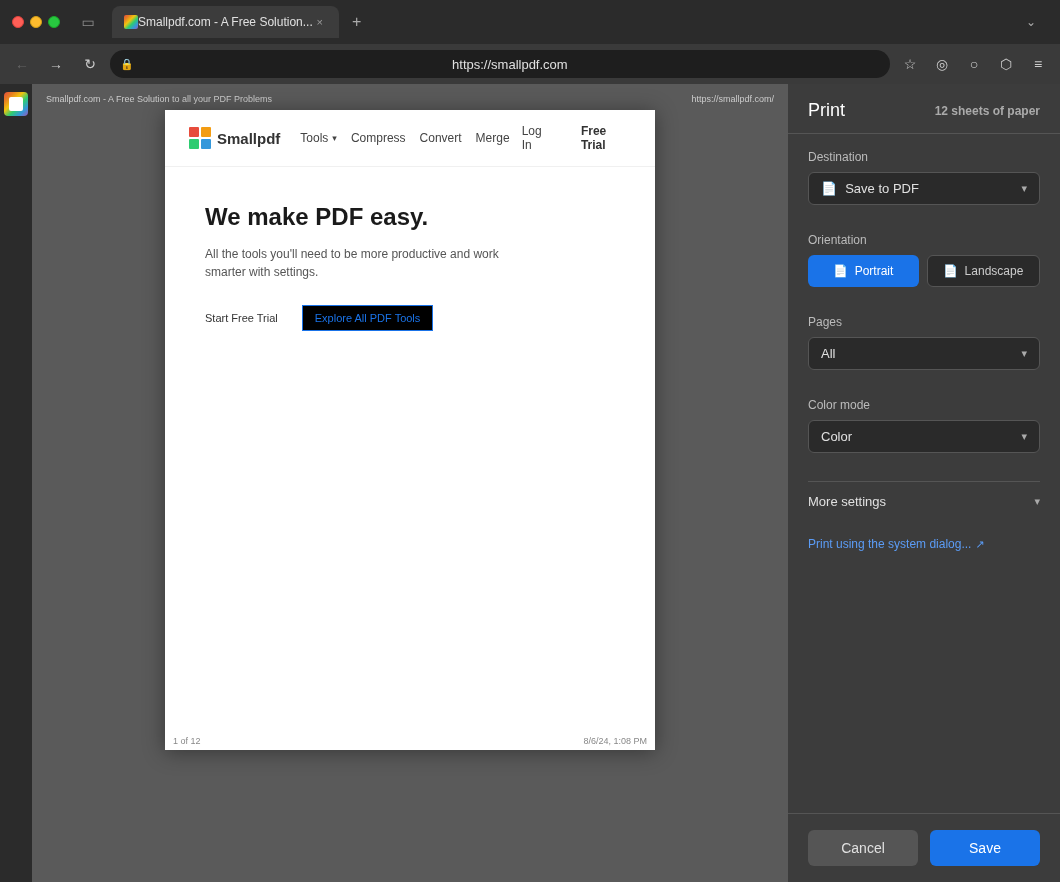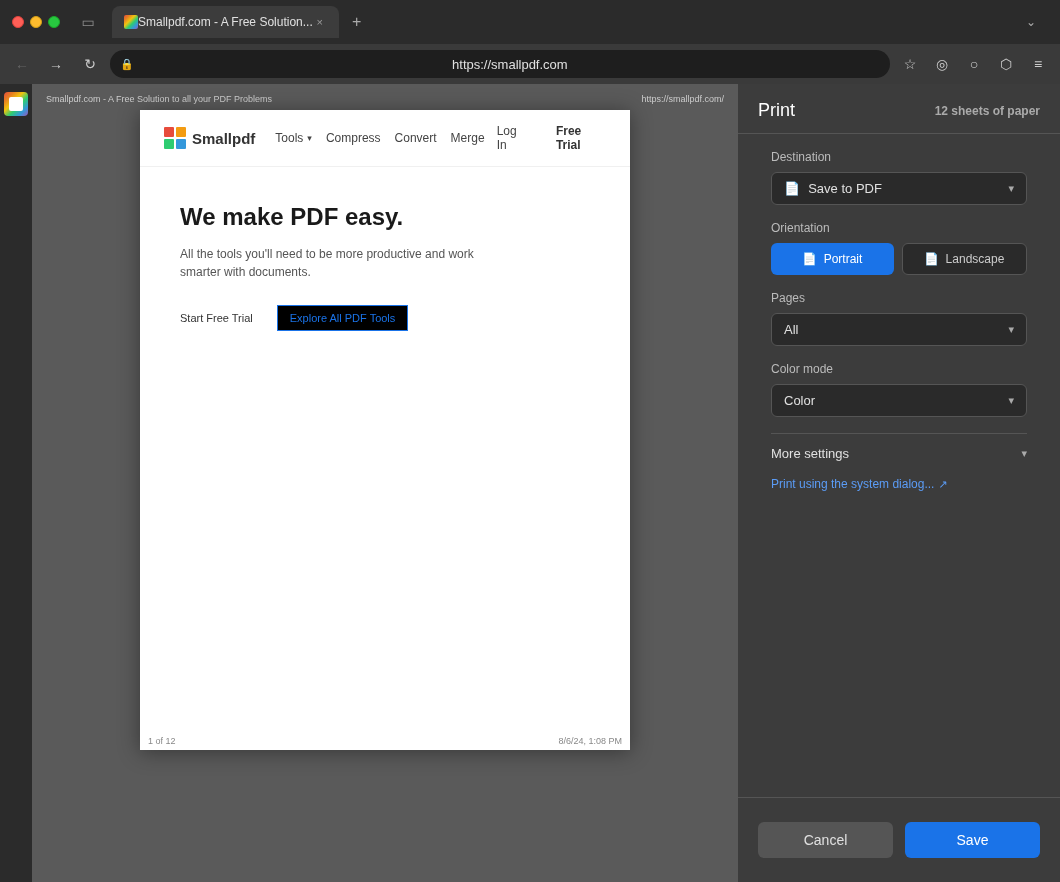--- a/index.html
+++ b/index.html
@@ -319,21 +319,21 @@
       right: 0;
       display: flex;
       justify-content: space-between;
       padding: 4px 8px;
       font-size: 9px;
       color: #888;
     }
 
     
     .print-panel {
-      width: 322px;
+      width: 272px;
       background: #3c3c3c;
       display: flex;
       flex-direction: column;
       color: #e0e0e0;
     }
 
     .print-header {
       display: flex;
       align-items: center;
       justify-content: space-between;
@@ -348,24 +348,24 @@
     }
 
     .print-sheets {
       font-size: 12px;
       color: #aaa;
       font-weight: bold;
     }
 
     .print-body {
       flex: 1;
-      padding: 16px 33px;
+      padding: 16px 20px;
       display: flex;
       flex-direction: column;
-      gap: 0;
+      gap: 12px;
       overflow-y: auto;
     }
 
     .print-section {
       margin-bottom: 16px;
     }
 
     .print-label {
       font-size: 12px;
       color: #bbb;
@@ -457,21 +457,21 @@
       cursor: pointer;
       margin-top: 4px;
     }
 
     .external-icon {
       font-size: 11px;
     }
 
     
     .print-footer {
-      padding: 24px 20px;
+      padding: 16px 20px;
       display: flex;
       gap: 12px;
       border-top: 1px solid #555;
     }
 
     .cancel-btn {
       flex: 1;
       padding: 10px;
       background: #555;
       border: none;
@@ -615,21 +615,21 @@
           <span class="site-nav-item">Convert</span>
           <span class="site-nav-item">Merge</span>
         </div>
 
         <span class="login-link">Log In</span>
         <span class="free-trial-btn">Free Trial</span>
       </div>
 
       <div class="hero-section">
         <h1 class="hero-title">We make PDF easy.</h1>
-        <p class="hero-subtitle">All the tools you'll need to be more productive and work smarter with documents.</p>
+        <p class="hero-subtitle">All the tools you'll need to be more productive and work smarter with settings.</p>
         <div class="hero-actions">
           <button class="start-trial-btn">Start Free Trial</button>
           <button class="explore-btn">Explore All PDF Tools</button>
         </div>
       </div>
 
       <div class="page-footer">
         <span>1 of 12</span>
         <span>8/6/24, 1:08 PM</span>
       </div>

